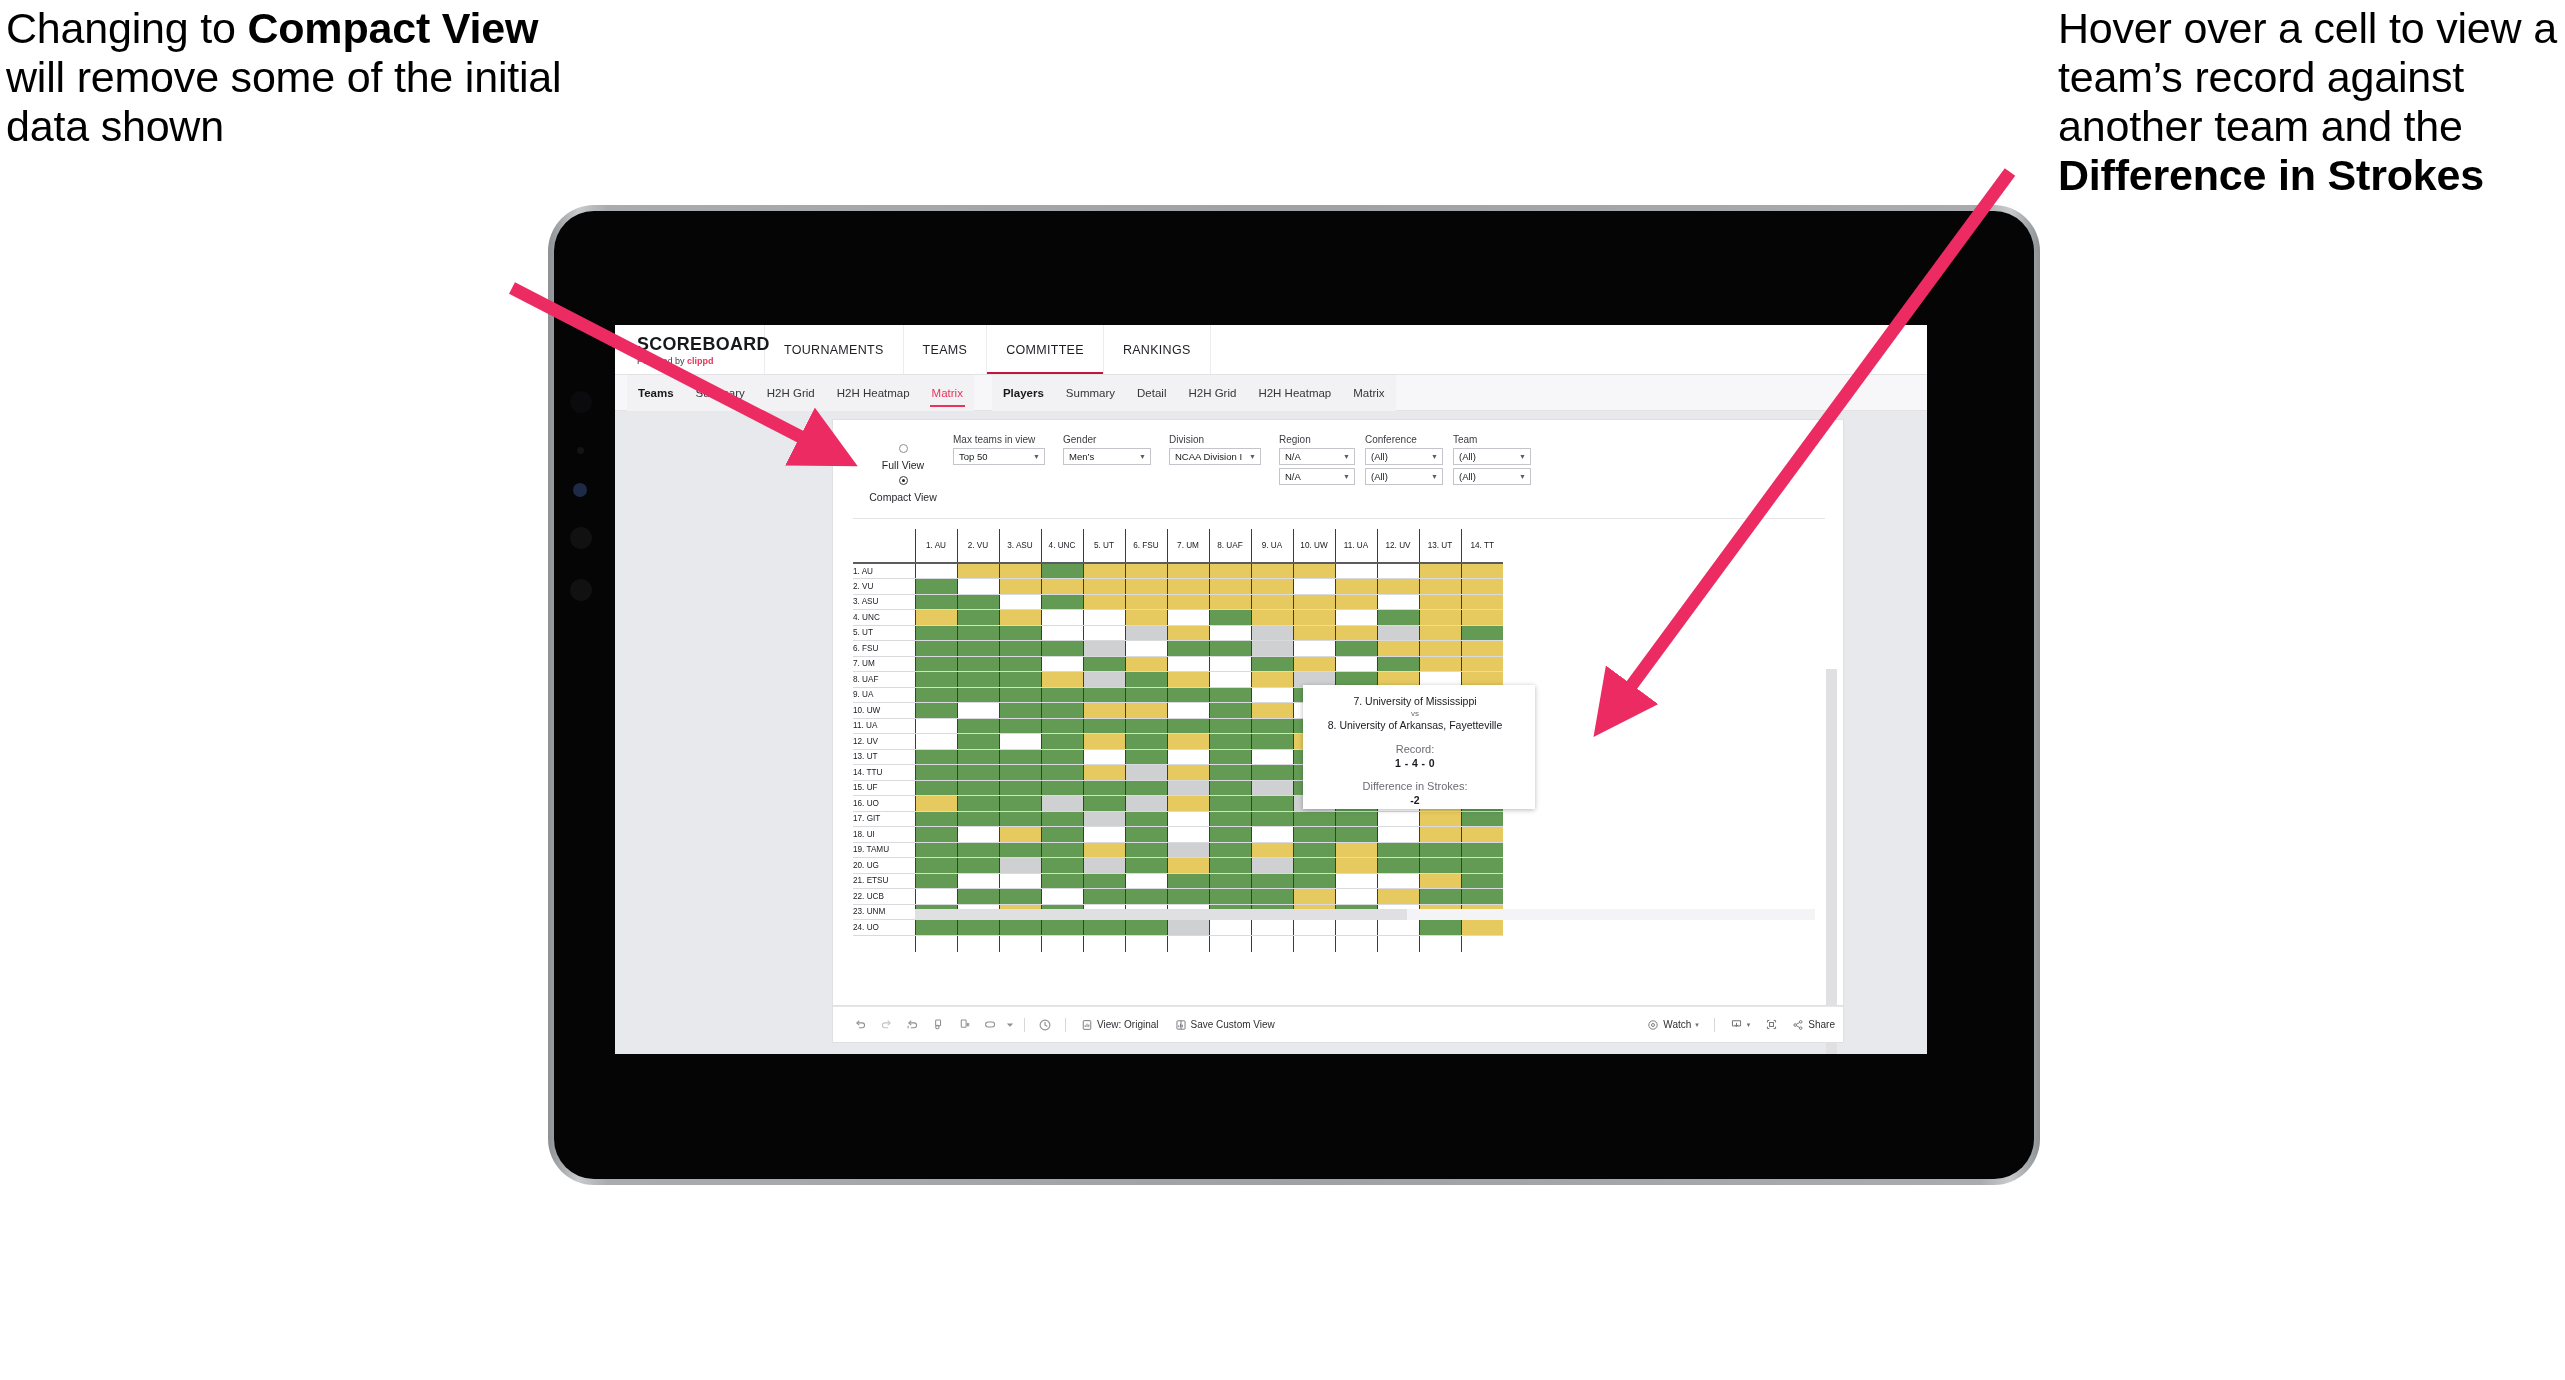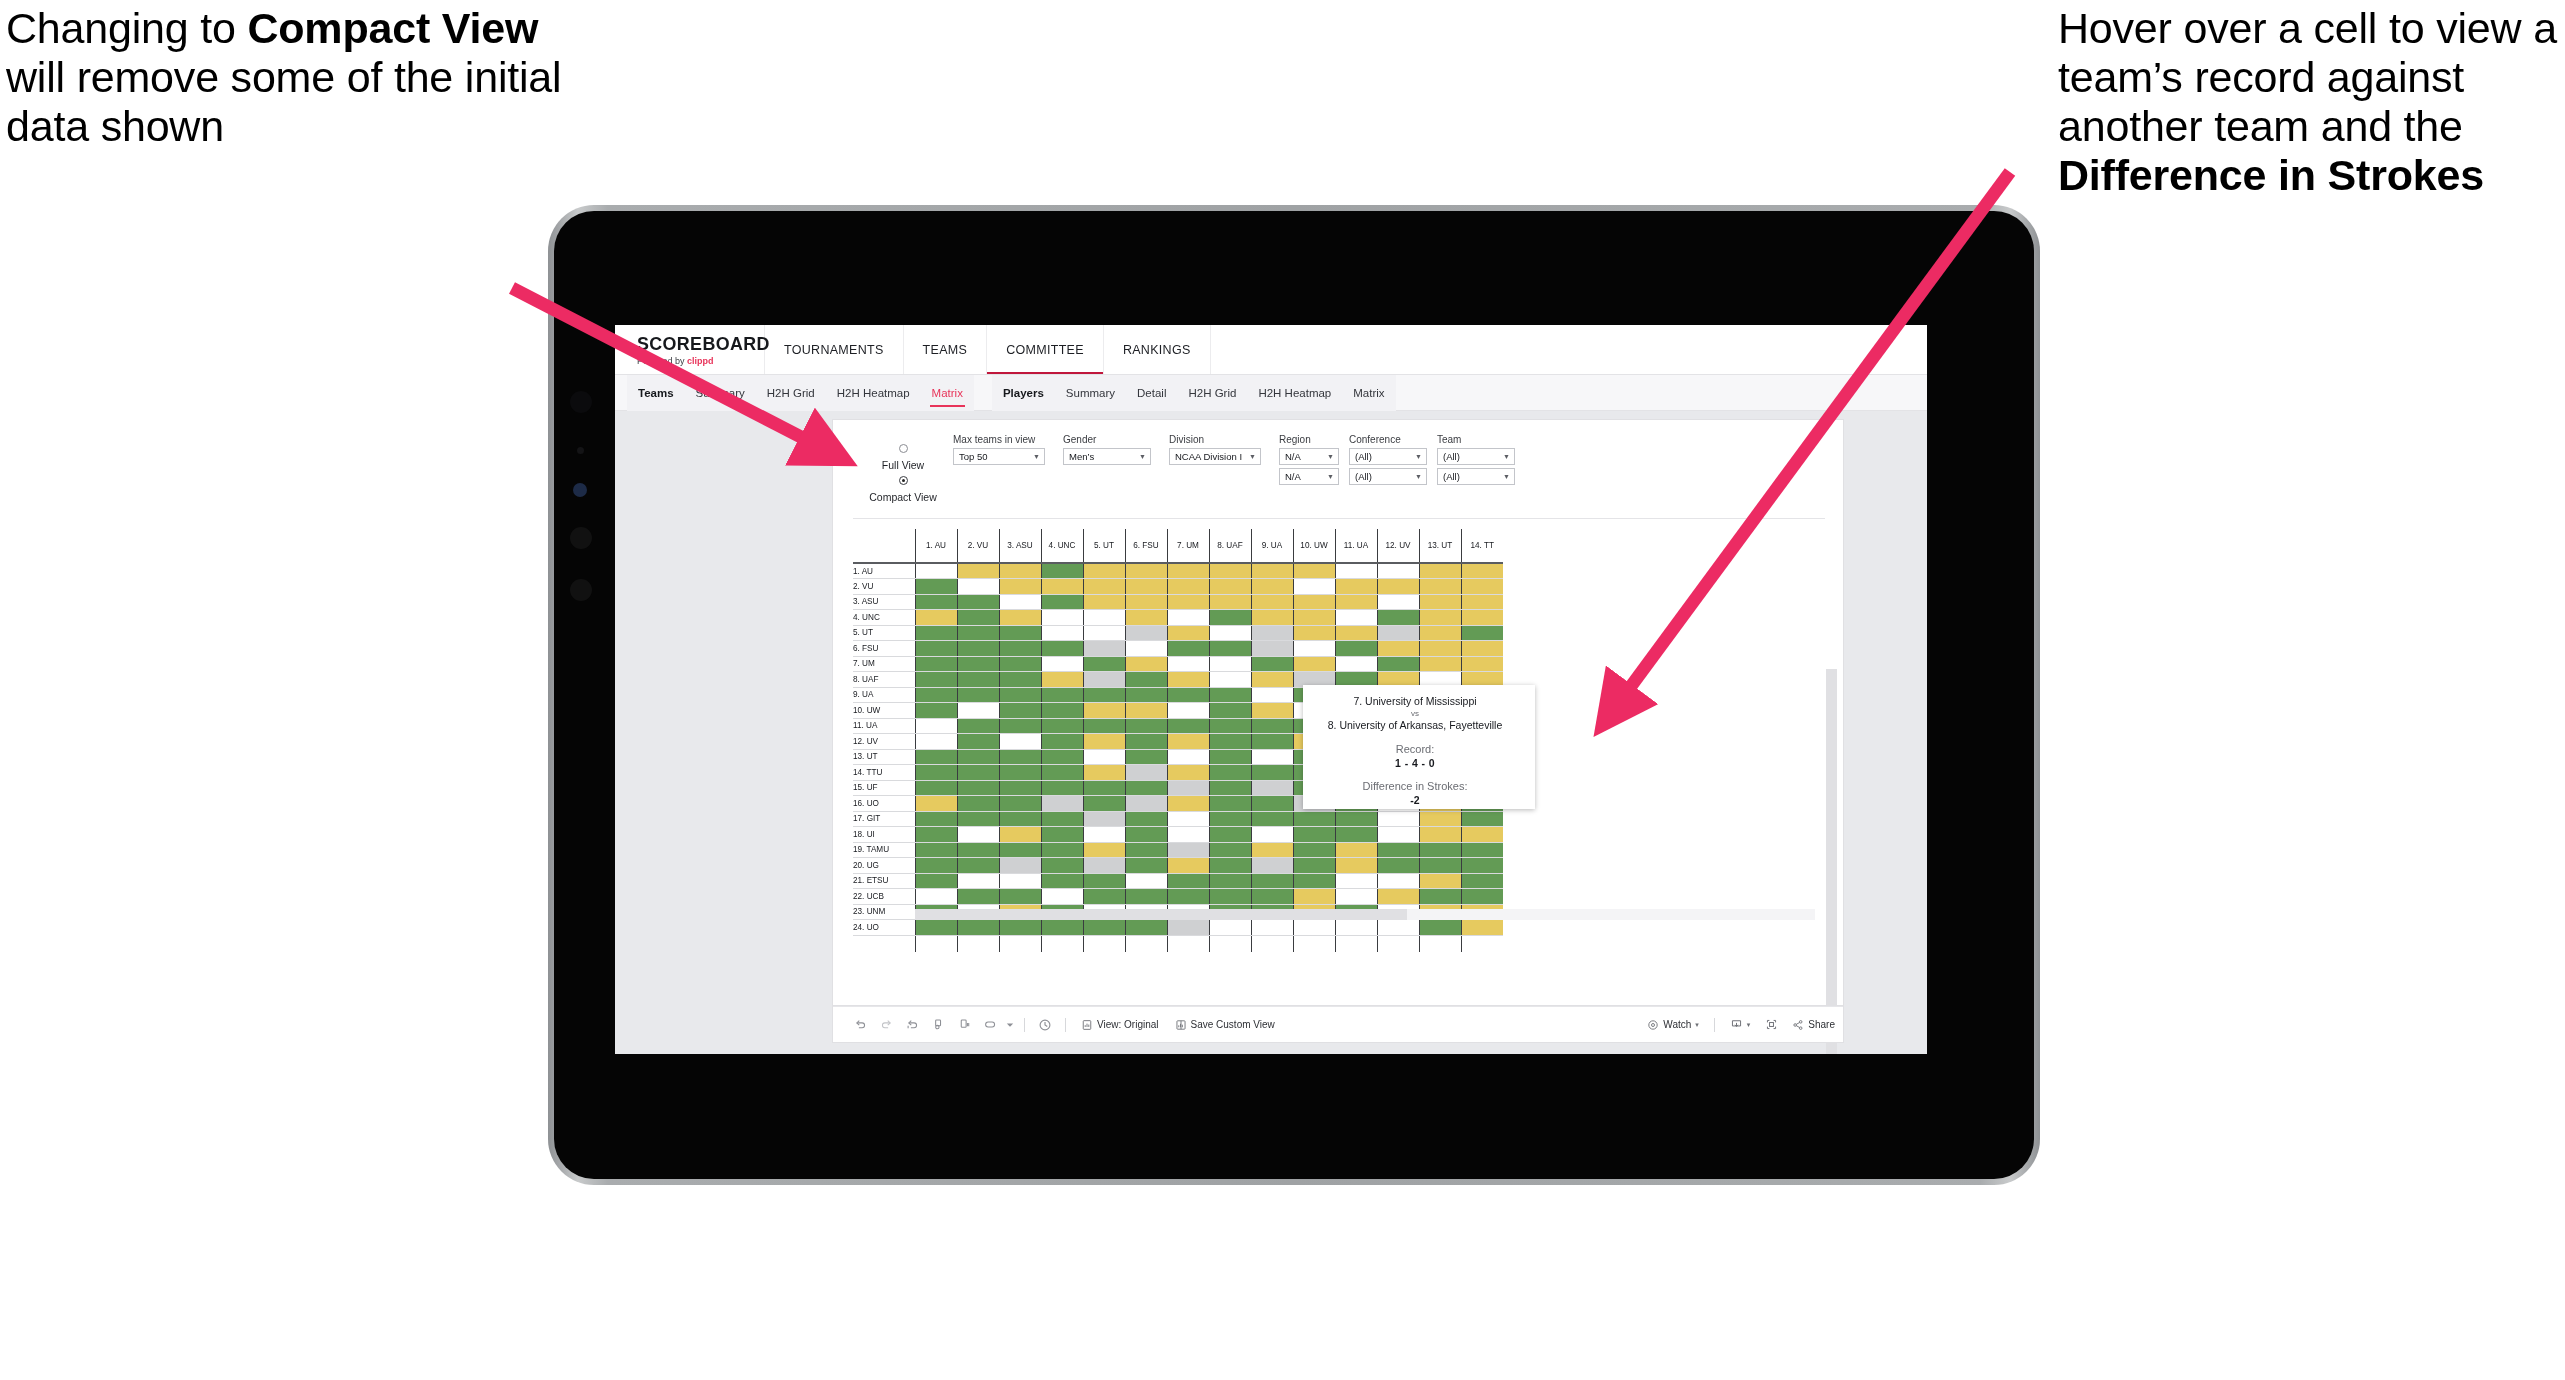--- a/index.html
+++ b/index.html
@@ -127,21 +127,21 @@
   .flabel { font-size: 10px; color: #3a3c41; margin-bottom: 3px; }
   .fsel {
     height: 17px; border: 1px solid #c3c5ca; background: #fff;
     display: flex; align-items: center; justify-content: space-between;
     padding: 0 4px 0 5px; font-size: 9.5px; color: #17191e; cursor: pointer;
   }
   .fsel + .fsel { margin-top: 3px; }
   .fsel .caret { font-size: 7px; color: #5c5e64; margin-left: 6px; }
   .w92  { width: 92px; }
   .w88  { width: 88px; }
-  .w80  { width: 60px; }
+  .w80  { width: 76px; }
   .w78  { width: 78px; }
 
   #filter-divider { height: 1px; background: #e4e4e7; margin: 0 18px 0 20px; }
 
   
   #matrix-area { position: relative; padding: 10px 0 0 20px; }
   table.matrix { border-collapse: collapse; table-layout: fixed; }
   table.matrix th, table.matrix td { padding: 0; margin: 0; }
   th.corner { width: 62px; height: 34px; background: #fff; border-bottom: 2px solid #5a5c60; }
   th.colh {

